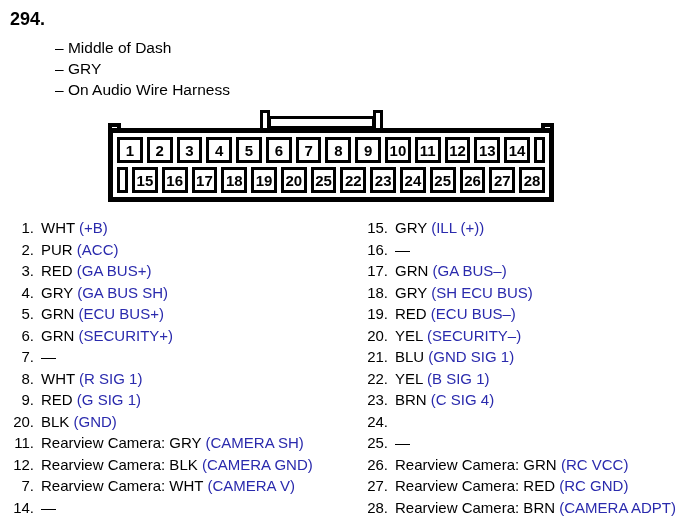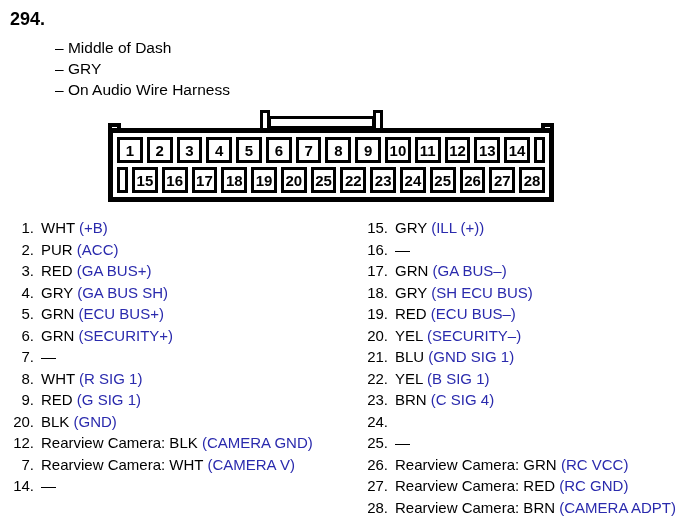--- a/index.html
+++ b/index.html
@@ -147,20 +147,24 @@
       </div>
     <div class="pin-line">
         <span class="pnum">9.</span>
         <span class="ptext"><span>RED</span> <span class="signal">(G SIG 1)</span></span>
       </div>
     <div class="pin-line">
         <span class="pnum">20.</span>
         <span class="ptext"><span>BLK</span> <span class="signal">(GND)</span></span>
       </div>
     <div class="pin-line">
+        <span class="pnum">11.</span>
+        <span class="ptext"><span>Rearview Camera: GRY</span> <span class="signal">(CAMERA SH)</span></span>
+      </div>
+    <div class="pin-line">
         <span class="pnum">12.</span>
         <span class="ptext"><span>Rearview Camera: BLK</span> <span class="signal">(CAMERA GND)</span></span>
       </div>
     <div class="pin-line">
         <span class="pnum">7.</span>
         <span class="ptext"><span>Rearview Camera: WHT</span> <span class="signal">(CAMERA V)</span></span>
       </div>
     <div class="pin-line">
         <span class="pnum">14.</span>
         <span class="ptext"><span>—</span> <span class="signal"></span></span>

